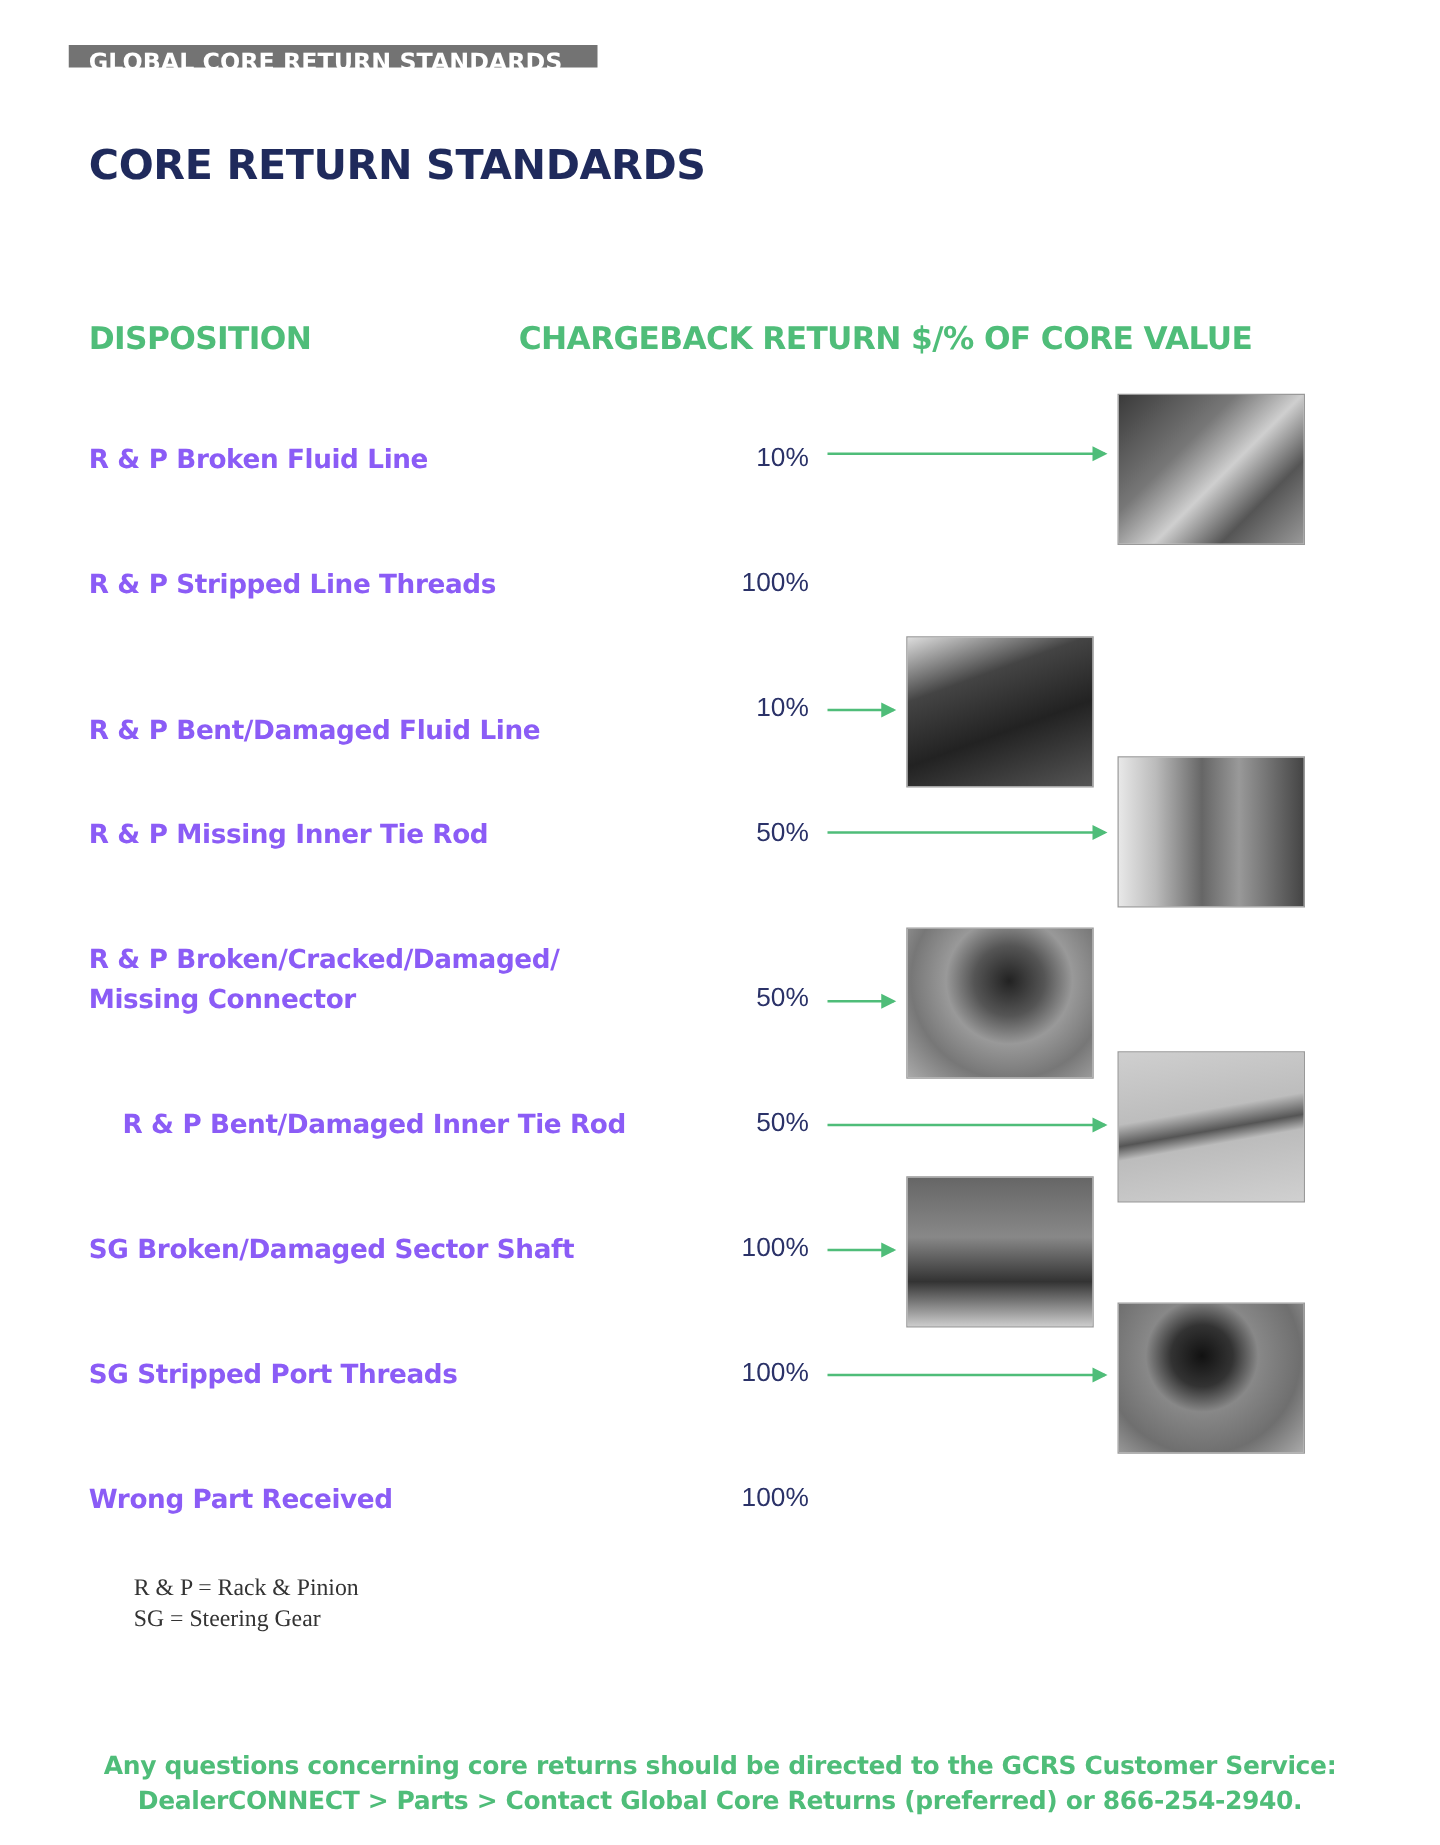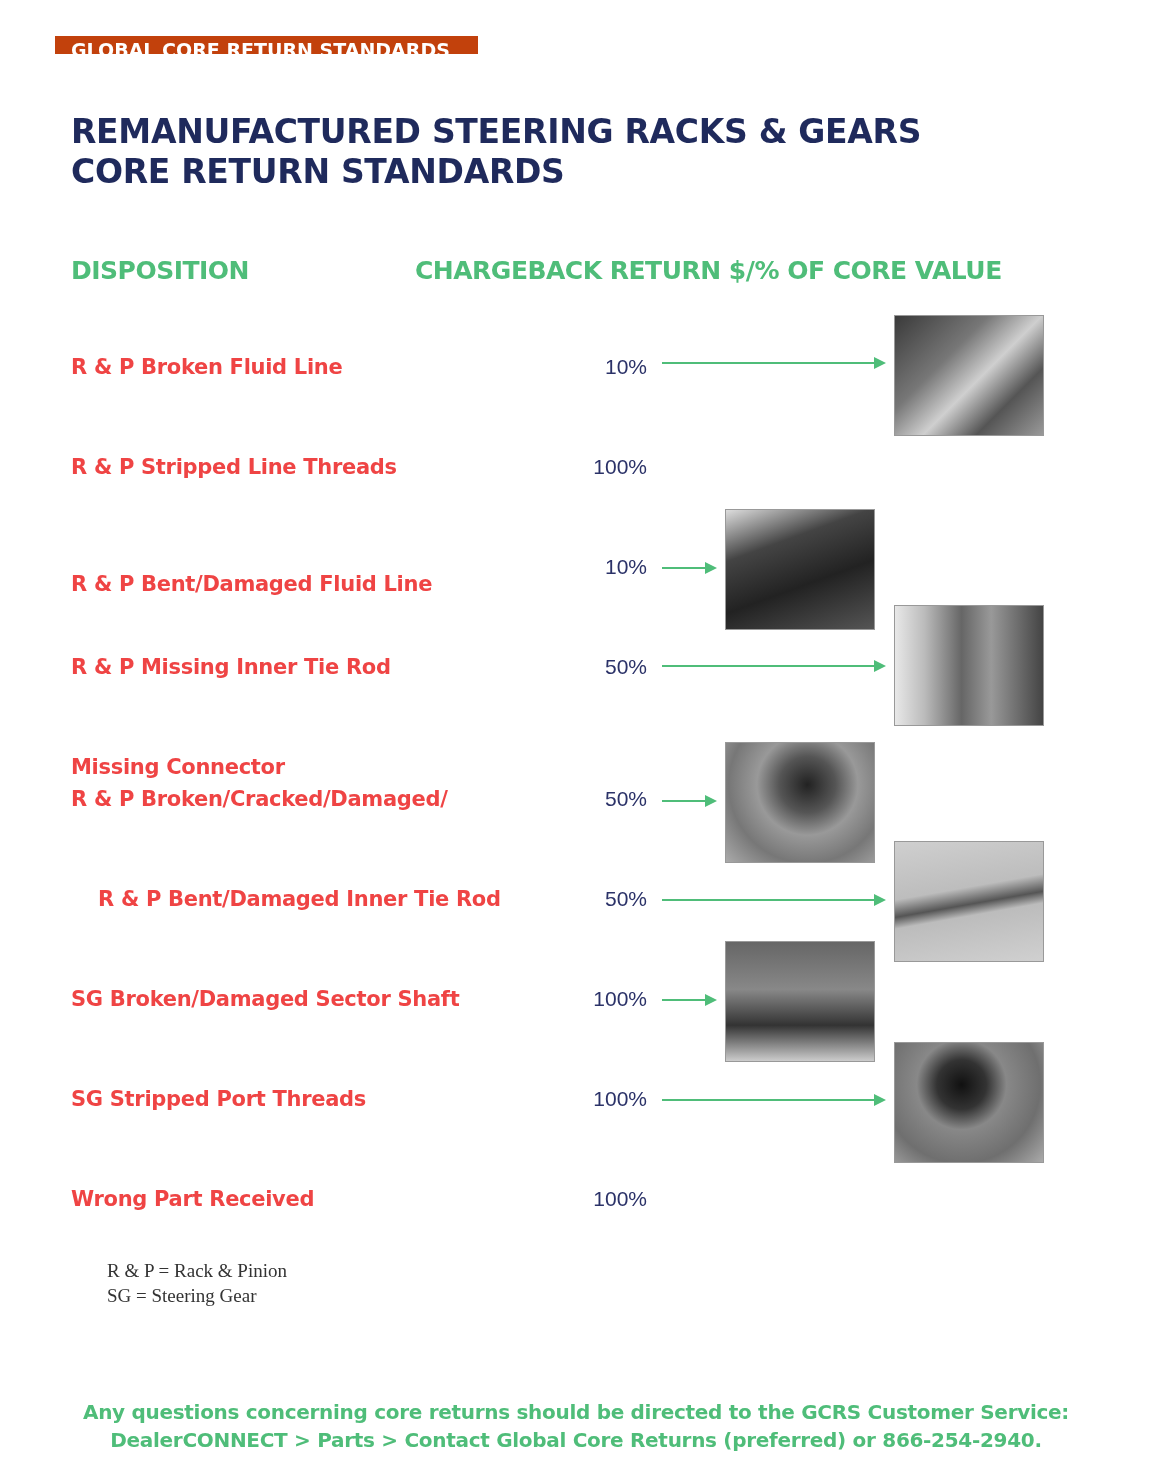--- a/index.html
+++ b/index.html
@@ -1,34 +1,33 @@
 <!DOCTYPE html>
 <html><head>
 <meta charset="utf-8">
 <style>
   html, body { margin:0; padding:0; background:#ffffff; }
   body { width:1152px; height:1476px; position:relative; overflow:hidden; font-family:"DejaVu Sans", sans-serif; }
-  .tag { position:absolute; left:55px; top:36px; width:423px; height:18px; background:#c2410c; color:#fff; font-weight:bold; font-size:19px; line-height:29px; padding-left:16px; box-sizing:border-box; letter-spacing:0; }
+  .tag { position:absolute; left:55px; top:36px; width:423px; height:18px; background:#737373; color:#fff; font-weight:bold; font-size:19px; line-height:29px; padding-left:16px; box-sizing:border-box; letter-spacing:0; }
   .title { position:absolute; left:71px; top:112px; color:#1f2a5c; font-weight:bold; font-size:33px; line-height:40px; font-family:"DejaVu Sans", sans-serif; letter-spacing:-0.3px; }
   .hdr { position:absolute; top:256px; color:#4fbd79; font-weight:bold; font-size:25px; letter-spacing:-0.5px; }
-  .row-label { position:absolute; left:71px; color:#ef4444; font-weight:bold; font-size:21px; line-height:32px; letter-spacing:-0.3px; }
+  .row-label { position:absolute; left:71px; color:#8b5cf6; font-weight:bold; font-size:21px; line-height:32px; letter-spacing:-0.3px; }
   .row-val { position:absolute; right:505px; color:#2b3268; font-size:21px; font-family:"Liberation Sans", sans-serif; line-height:32px; text-align:center; }
   .arrow { position:absolute; height:2px; background:#4fbd79; }
   .arrow::after { content:""; position:absolute; right:-2px; top:-5px; border-left:12px solid #4fbd79; border-top:6px solid transparent; border-bottom:6px solid transparent; }
   .photo { position:absolute; width:150px; height:121px; border:1px solid #999; box-sizing:border-box; overflow:hidden; }
   .legend { position:absolute; left:107px; top:1258px; color:#333; font-size:19px; line-height:25px; font-family:Liberation Serif, serif; }
   .footer { position:absolute; left:0; width:1152px; top:1398px; color:#4fbd79; font-weight:bold; font-size:20px; line-height:28px; text-align:center; letter-spacing:-0.3px; }
 </style>
 </head>
 <body>
 
 <div class="tag">GLOBAL CORE RETURN STANDARDS</div>
 
 <div class="title">
-  <div>REMANUFACTURED STEERING RACKS &amp; GEARS</div>
   <div>CORE RETURN STANDARDS</div>
 </div>
 
 <div class="hdr" style="left:71px;">DISPOSITION</div>
 <div class="hdr" style="left:415px;">CHARGEBACK RETURN $/% OF CORE VALUE</div>
 
 <div class="row-label" style="top:351px;">R &amp; P Broken Fluid Line</div>
 <div class="row-val" style="top:351px;">10%</div>
 <div class="arrow" style="left:662px; top:362px; width:222px;"></div>
 <div class="photo" style="left:894px; top:315px; background:linear-gradient(135deg,#3a3a3a 0%,#777 35%,#cfcfcf 55%,#555 75%,#999 100%);"></div>
@@ -40,22 +39,22 @@
 <div class="row-val" style="top:551px;">10%</div>
 <div class="arrow" style="left:662px; top:567px; width:53px;"></div>
 <div class="photo" style="left:725px; top:509px; background:linear-gradient(160deg,#ddd 0%,#444 30%,#222 60%,#555 100%);"></div>
 
 <div class="row-label" style="top:651px;">R &amp; P Missing Inner Tie Rod</div>
 <div class="row-val" style="top:651px;">50%</div>
 <div class="arrow" style="left:662px; top:665px; width:222px;"></div>
 <div class="photo" style="left:894px; top:605px; background:linear-gradient(90deg,#e8e8e8 0%,#bbb 20%,#666 45%,#999 65%,#444 100%);"></div>
 
 <div class="row-label" style="top:751px;">
+  <div>R &amp; P Broken/Cracked/Damaged/</div>
   <div>Missing Connector</div>
-  <div>R &amp; P Broken/Cracked/Damaged/</div>
 </div>
 <div class="row-val" style="top:783px;">50%</div>
 <div class="arrow" style="left:662px; top:800px; width:53px;"></div>
 <div class="photo" style="left:725px; top:742px; background:radial-gradient(circle at 55% 35%,#222 0%,#555 25%,#999 45%,#777 70%,#aaa 100%);"></div>
 
 <div class="row-label" style="top:883px;margin-left:27px;">R &amp; P Bent/Damaged Inner Tie Rod</div>
 <div class="row-val" style="top:883px;">50%</div>
 <div class="arrow" style="left:662px; top:899px; width:222px;"></div>
 <div class="photo" style="left:894px; top:841px; background:linear-gradient(170deg,#cfcfcf 0%,#bdbdbd 40%,#555 52%,#bcbcbc 60%,#d0d0d0 100%);"></div>
 

